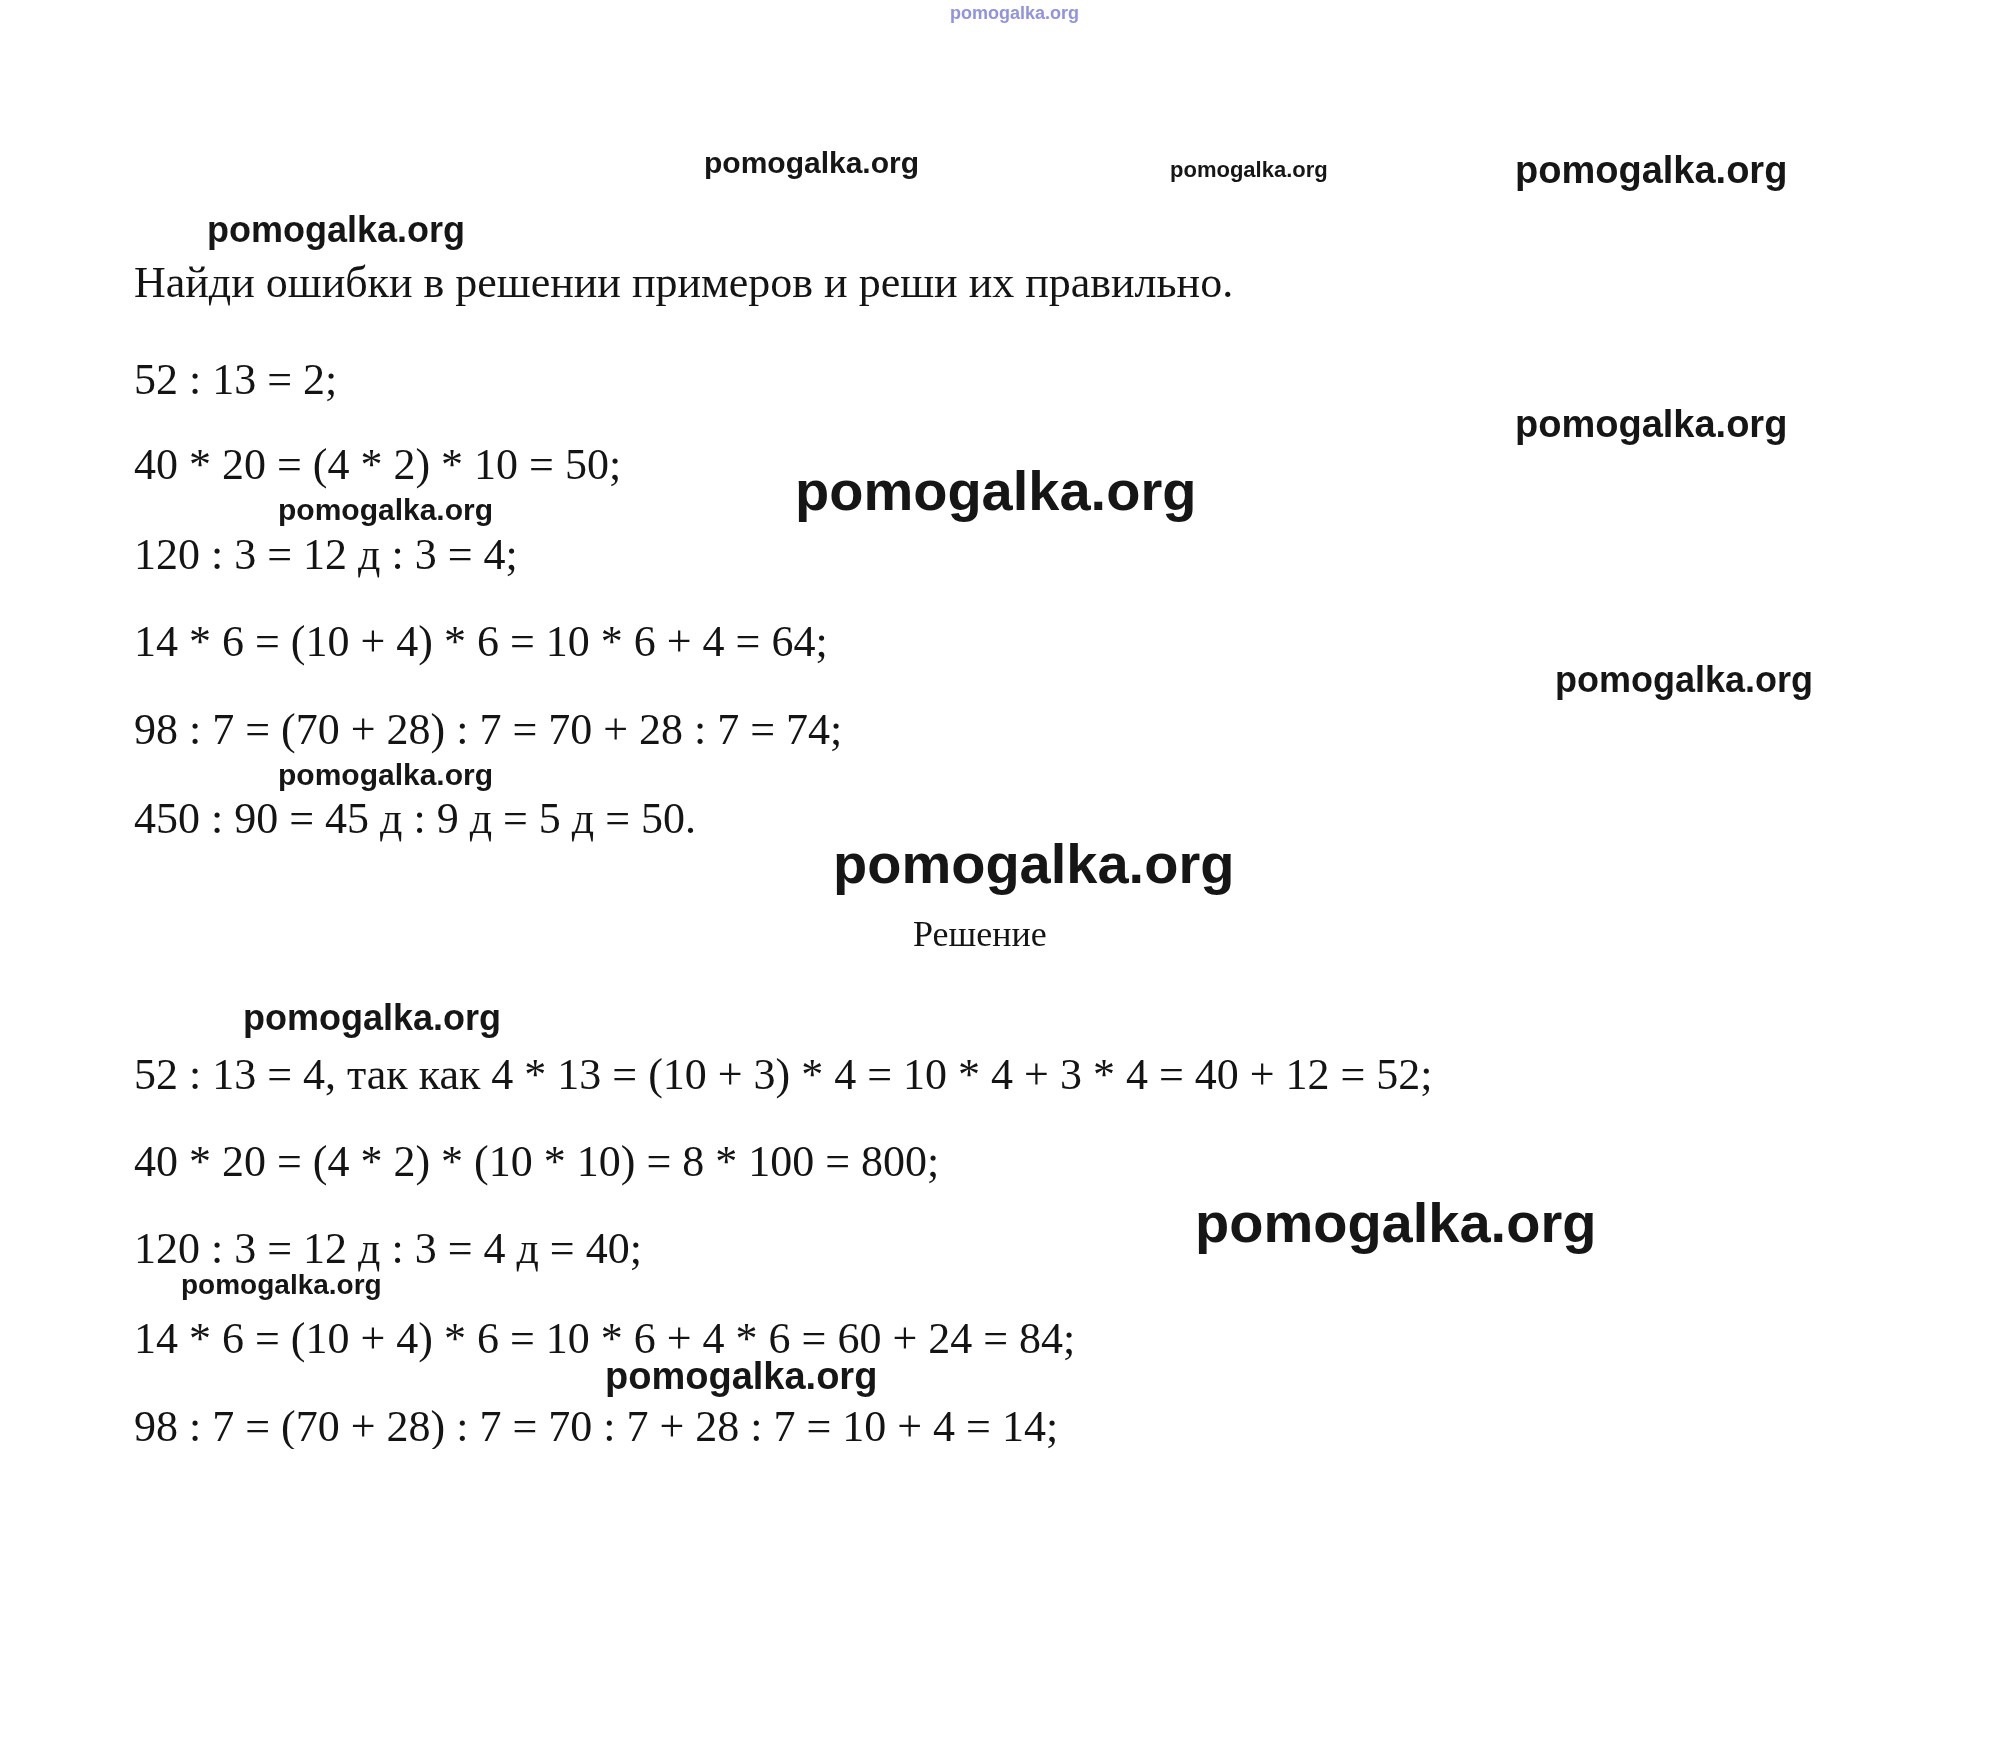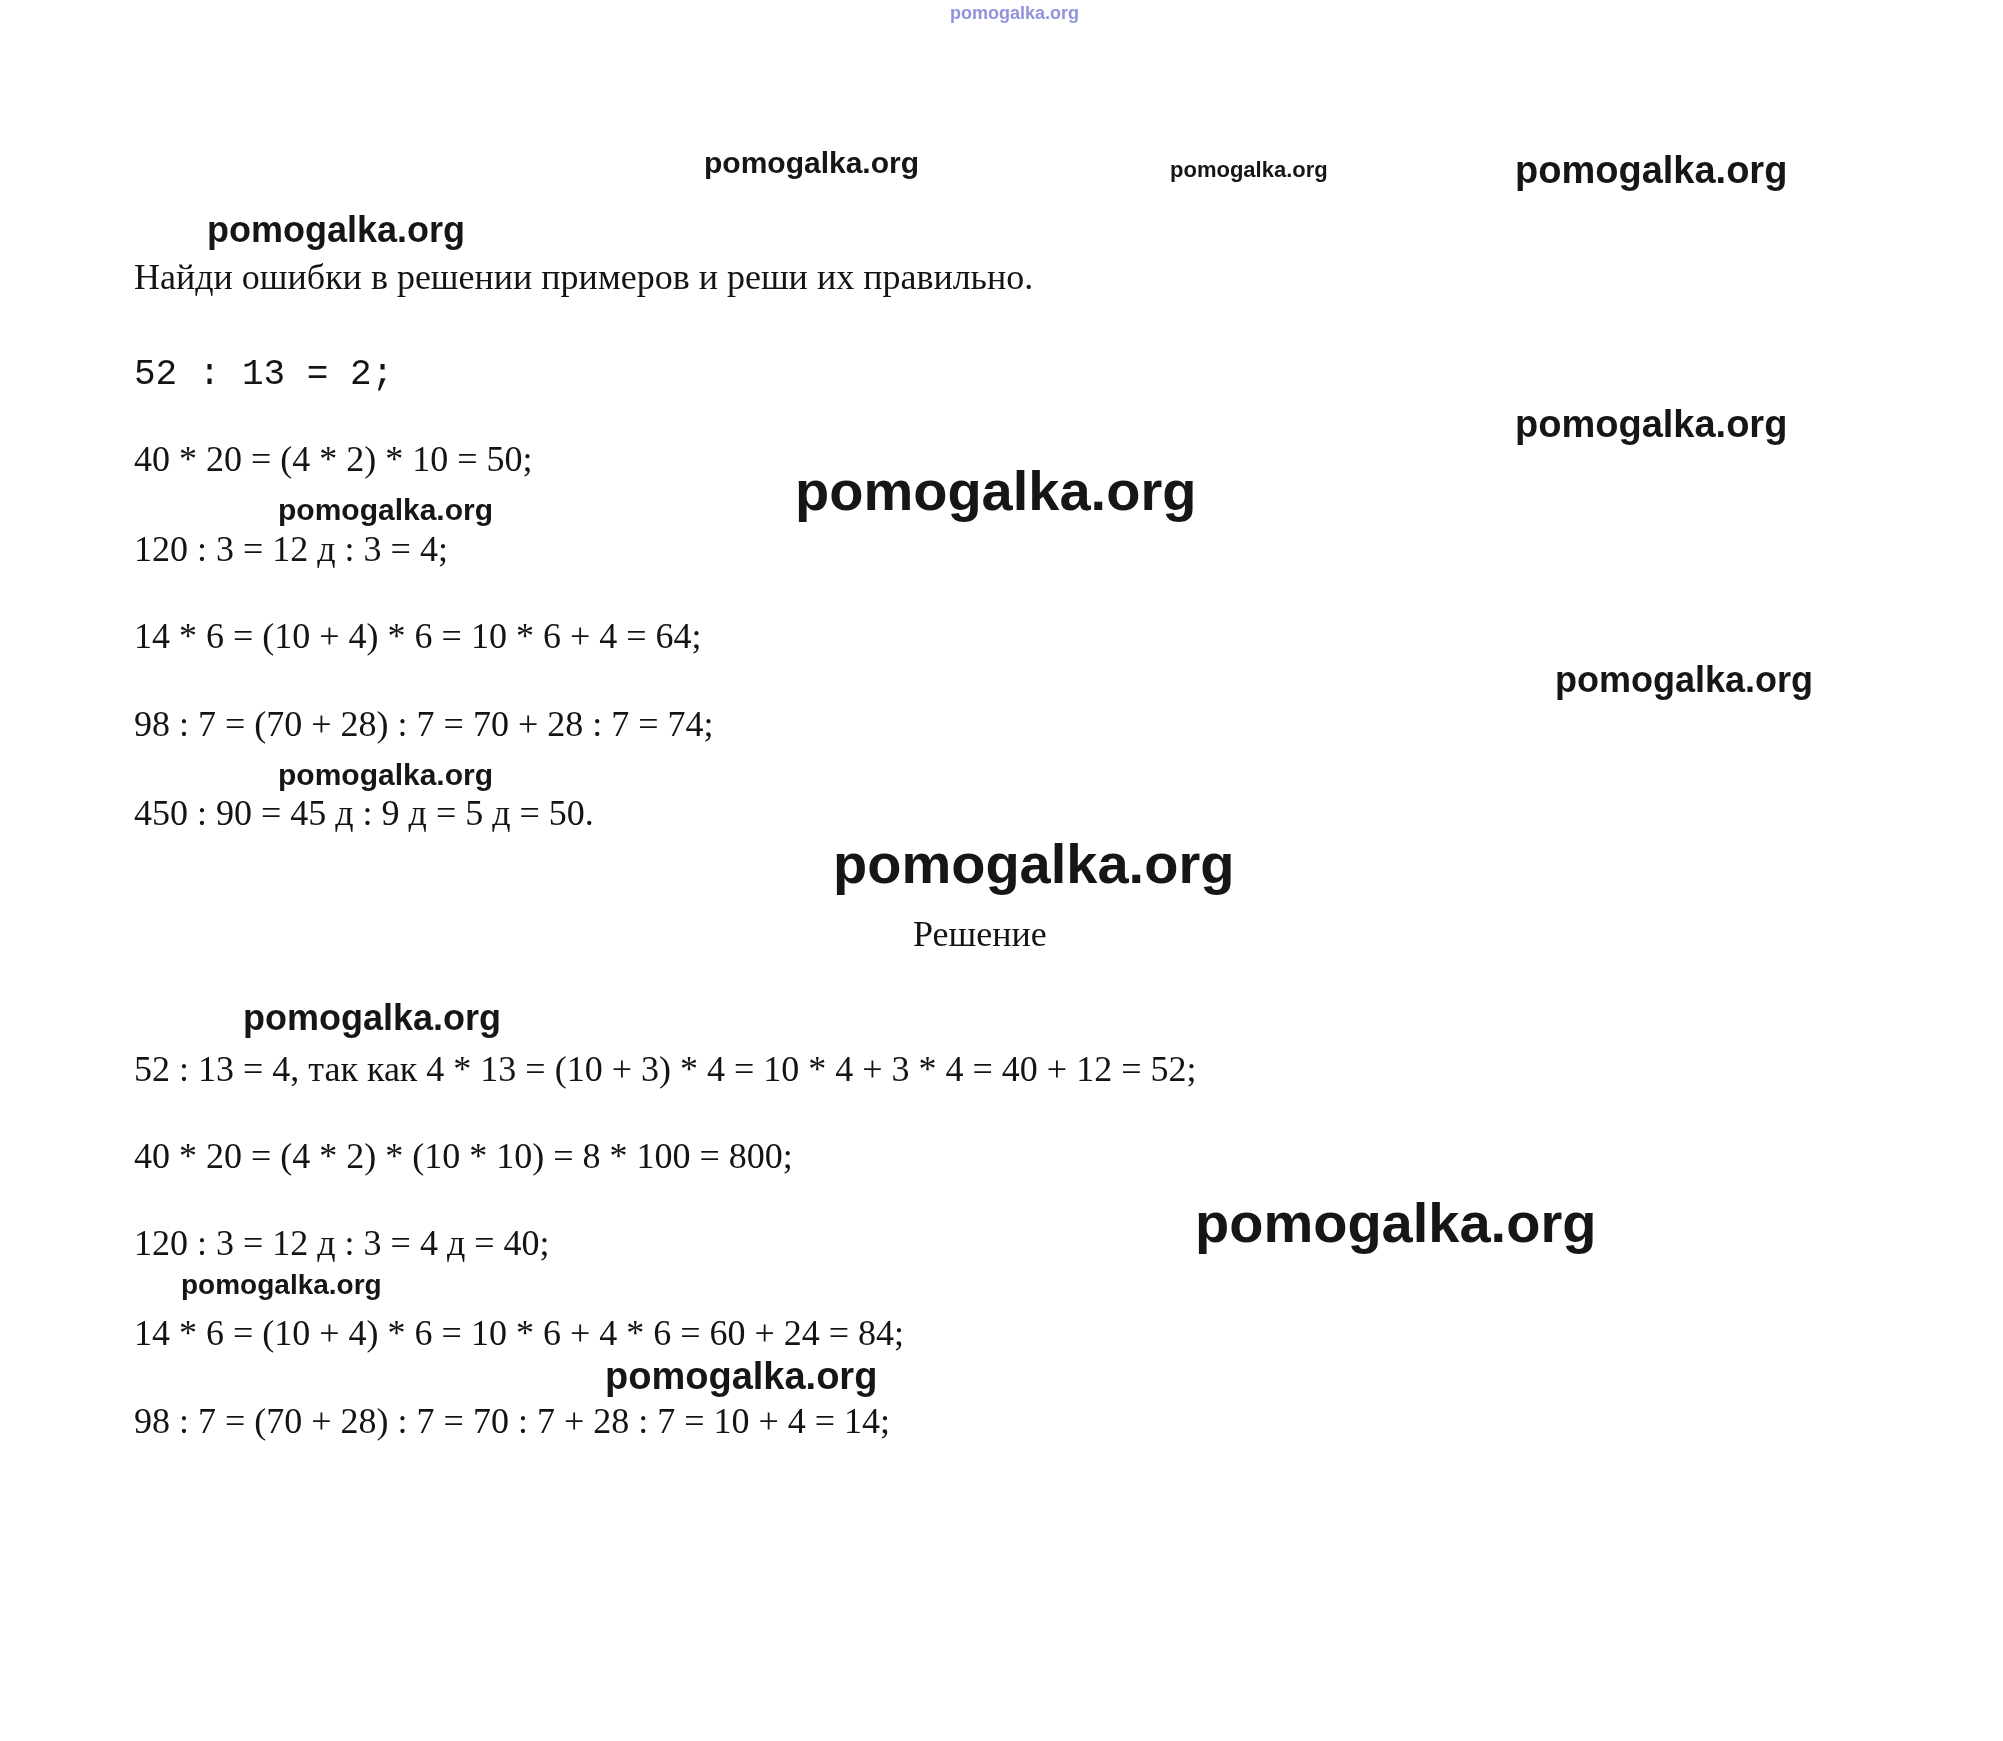--- a/index.html
+++ b/index.html
@@ -14,21 +14,21 @@
     position: absolute;
     left: 0; top: 0;
     width: 2003px;
     height: 1449px;
     background: #ffffff;
     overflow: hidden;
   }
   .math {
     position: absolute;
     font-family: "Liberation Serif", serif;
-    font-size: 36px;
+    font-size: 44px;
     color: #141414;
     white-space: nowrap;
     line-height: 1.25;
   }
   .title {
     position: absolute;
     font-family: "Liberation Serif", serif;
     font-size: 60px;
     font-weight: 400;
     color: #141414;
@@ -61,21 +61,21 @@
 
   <span class="wm" style="left:704px; top:146px; font-size:30px;">pomogalka.org</span>
   <span class="wm" style="left:1170px; top:158px; font-size:22px;">pomogalka.org</span>
   <span class="wm" style="left:1515px; top:150px; font-size:38px;">pomogalka.org</span>
 
   <span class="wm" style="left:207px; top:210px; font-size:36px;">pomogalka.org</span>
 
   <div>
     <div class="math" style="left:134px; top:255px;">Найди ошибки в решении примеров и реши их правильно.</div>
 
-    <div class="math" style="left:134px; top:352px;font-family:Liberation Mono, monospace;">52 : 13 = 2;</div>
+    <div class="math" style="left:134px; top:352px;">52 : 13 = 2;</div>
     <div class="math" style="left:134px; top:437px;">40 * 20 = (4 * 2) * 10 = 50;</div>
     <div class="math" style="left:134px; top:527px;">120 : 3 = 12 д : 3 = 4;</div>
     <div class="math" style="left:134px; top:614px;">14 * 6 = (10 + 4) * 6 = 10 * 6 + 4 = 64;</div>
     <div class="math" style="left:134px; top:702px;">98 : 7 = (70 + 28) : 7 = 70 + 28 : 7 = 74;</div>
     <div class="math" style="left:134px; top:791px;">450 : 90 = 45 д : 9 д = 5 д = 50.</div>
   </div>
 
   <span class="wm" style="left:1515px; top:404px; font-size:38px;">pomogalka.org</span>
   <span class="wm" style="left:795px; top:460px; font-size:56px;">pomogalka.org</span>
   <span class="wm" style="left:278px; top:493px; font-size:30px;">pomogalka.org</span>

